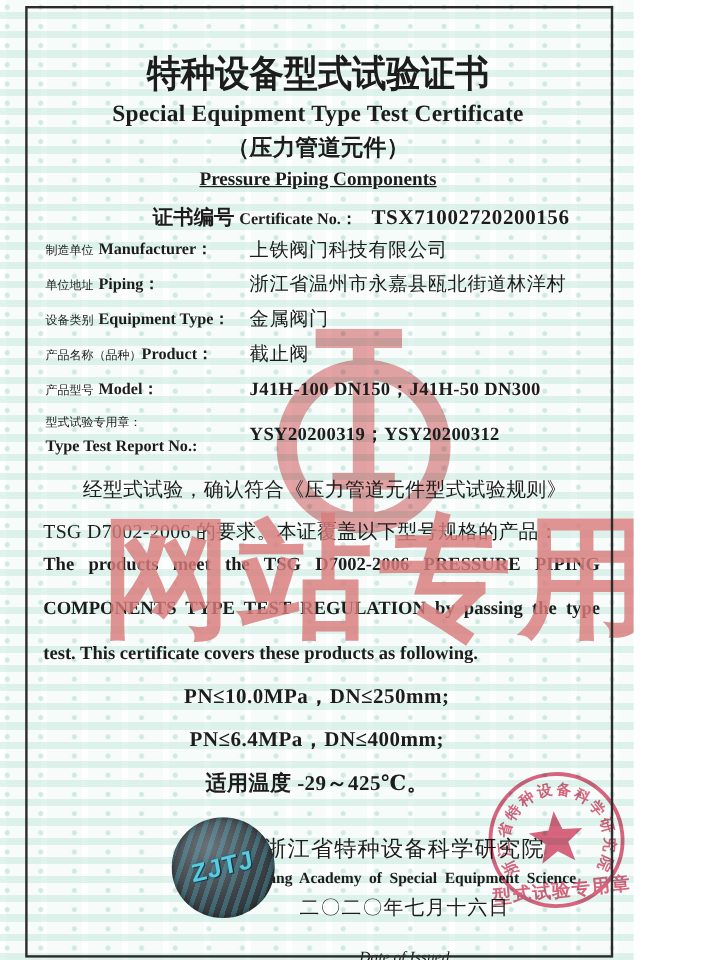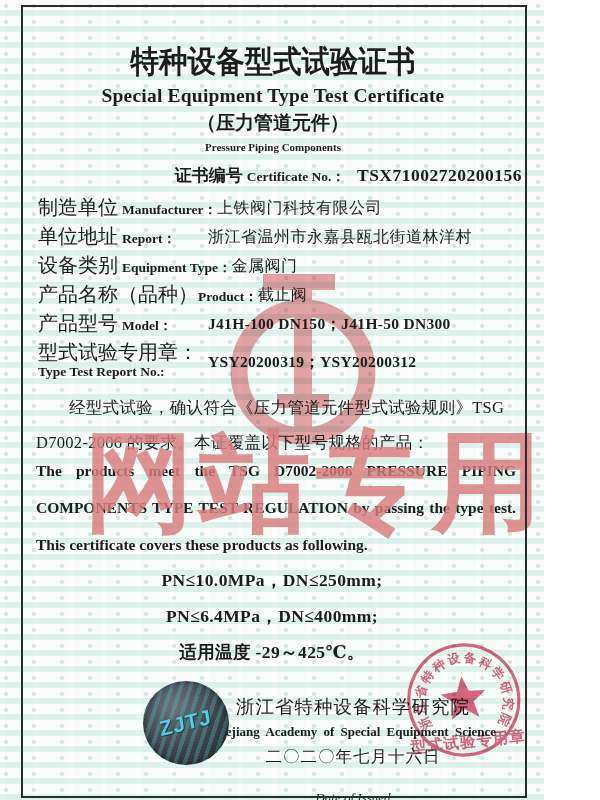--- a/index.html
+++ b/index.html
@@ -6,39 +6,38 @@
   .page{
     position:relative; width:528px; height:800px; overflow:hidden;
     background-color:#f7fcfa;
     background-image:
       radial-gradient(circle at 6px 6px, rgba(145,205,190,.40) 1.6px, rgba(0,0,0,0) 2.6px),
       repeating-linear-gradient(0deg, rgba(184,226,214,.42) 0 6px, rgba(255,255,255,0) 6px 16px),
       repeating-linear-gradient(90deg, rgba(255,255,255,.9) 0 5px, rgba(255,255,255,0) 5px 34px);
     background-size:28px 16px,auto,auto;
     font-family:"Liberation Serif","DejaVu Serif",serif;
     color:#1c1c1c;
-    padding-left:16px;
   }
   .frame{position:absolute;left:21px;top:5px;right:17px;bottom:2px;border:2.5px solid #2b2b2b;z-index:6;pointer-events:none;}
   .content{position:absolute;left:24px;top:0;right:22px;z-index:2;}
 
   .header{text-align:center;padding-top:44px;}
   .title-cn{font-size:31px;font-weight:bold;letter-spacing:0px;transform:scaleX(.92);line-height:1.15;}
   .title-en{font-size:19.5px;font-weight:bold;margin-top:5px;letter-spacing:.2px;}
   .sub-cn{font-size:19px;font-weight:bold;margin-top:3px;}
-  .sub-en{font-size:11px;font-weight:bold;margin-top:5px;}
-  .certline{margin-top:11px;padding-left:72px;font-weight:bold;white-space:nowrap;text-align:right;}
+  .sub-en{font-size:16px;font-weight:bold;margin-top:5px;text-decoration:underline;}
+  .certline{margin-top:11px;padding-left:72px;font-weight:bold;white-space:nowrap;}
   .certline .cn{font-size:17px;}
   .certline .en{font-size:13.5px;}
   .certline .no{font-size:17.5px;letter-spacing:.5px;margin-left:8px;}
 
   .fields{position:absolute;top:198px;left:38px;right:26px;z-index:2;}
   .frow{display:flex;align-items:center;margin-bottom:8px;min-height:20px;}
   .flabel{flex:0 0 170px;white-space:nowrap;line-height:19px;}
-  .flabel .cn{font-size:20px;}
+  .flabel .cn{font-size:10px;}
   .flabel .en{font-size:13.5px;font-weight:bold;}
   .fvalue{font-size:16px;letter-spacing:.5px;}
   .fvalue.bold{font-weight:bold;font-size:15.5px;letter-spacing:.3px;}
 
   .statement-cn{position:absolute;top:390px;left:36px;right:26px;font-size:16.5px;line-height:35px;text-indent:2em;z-index:2;letter-spacing:.3px;}
   .statement-en{position:absolute;top:452px;left:36px;right:28px;font-size:15.5px;font-weight:bold;line-height:37px;text-align:justify;z-index:2;}
 
   .specs{position:absolute;top:562px;left:0;right:0;text-align:center;font-weight:bold;font-size:17.5px;line-height:36px;z-index:2;letter-spacing:.4px;}
 
   .footer{position:absolute;top:694px;right:26px;width:330px;text-align:center;z-index:2;}
@@ -99,21 +98,21 @@
       </div>
     </div>
   </div>
 
   <div class="fields">
     <div class="frow">
       <div class="flabel"><span class="cn">制造单位</span> <span class="en">Manufacturer：</span></div>
       <div class="fvalue">上铁阀门科技有限公司</div>
     </div>
     <div class="frow">
-      <div class="flabel"><span class="cn">单位地址</span> <span class="en">Report：</span></div>
+      <div class="flabel"><span class="cn">单位地址</span> <span class="en">Piping：</span></div>
       <div class="fvalue">浙江省温州市永嘉县瓯北街道林洋村</div>
     </div>
     <div class="frow">
       <div class="flabel"><span class="cn">设备类别</span> <span class="en">Equipment Type：</span></div>
       <div class="fvalue">金属阀门</div>
     </div>
     <div class="frow">
       <div class="flabel"><span class="cn">产品名称（品种）</span><span class="en">Product：</span></div>
       <div class="fvalue">截止阀</div>
     </div>

